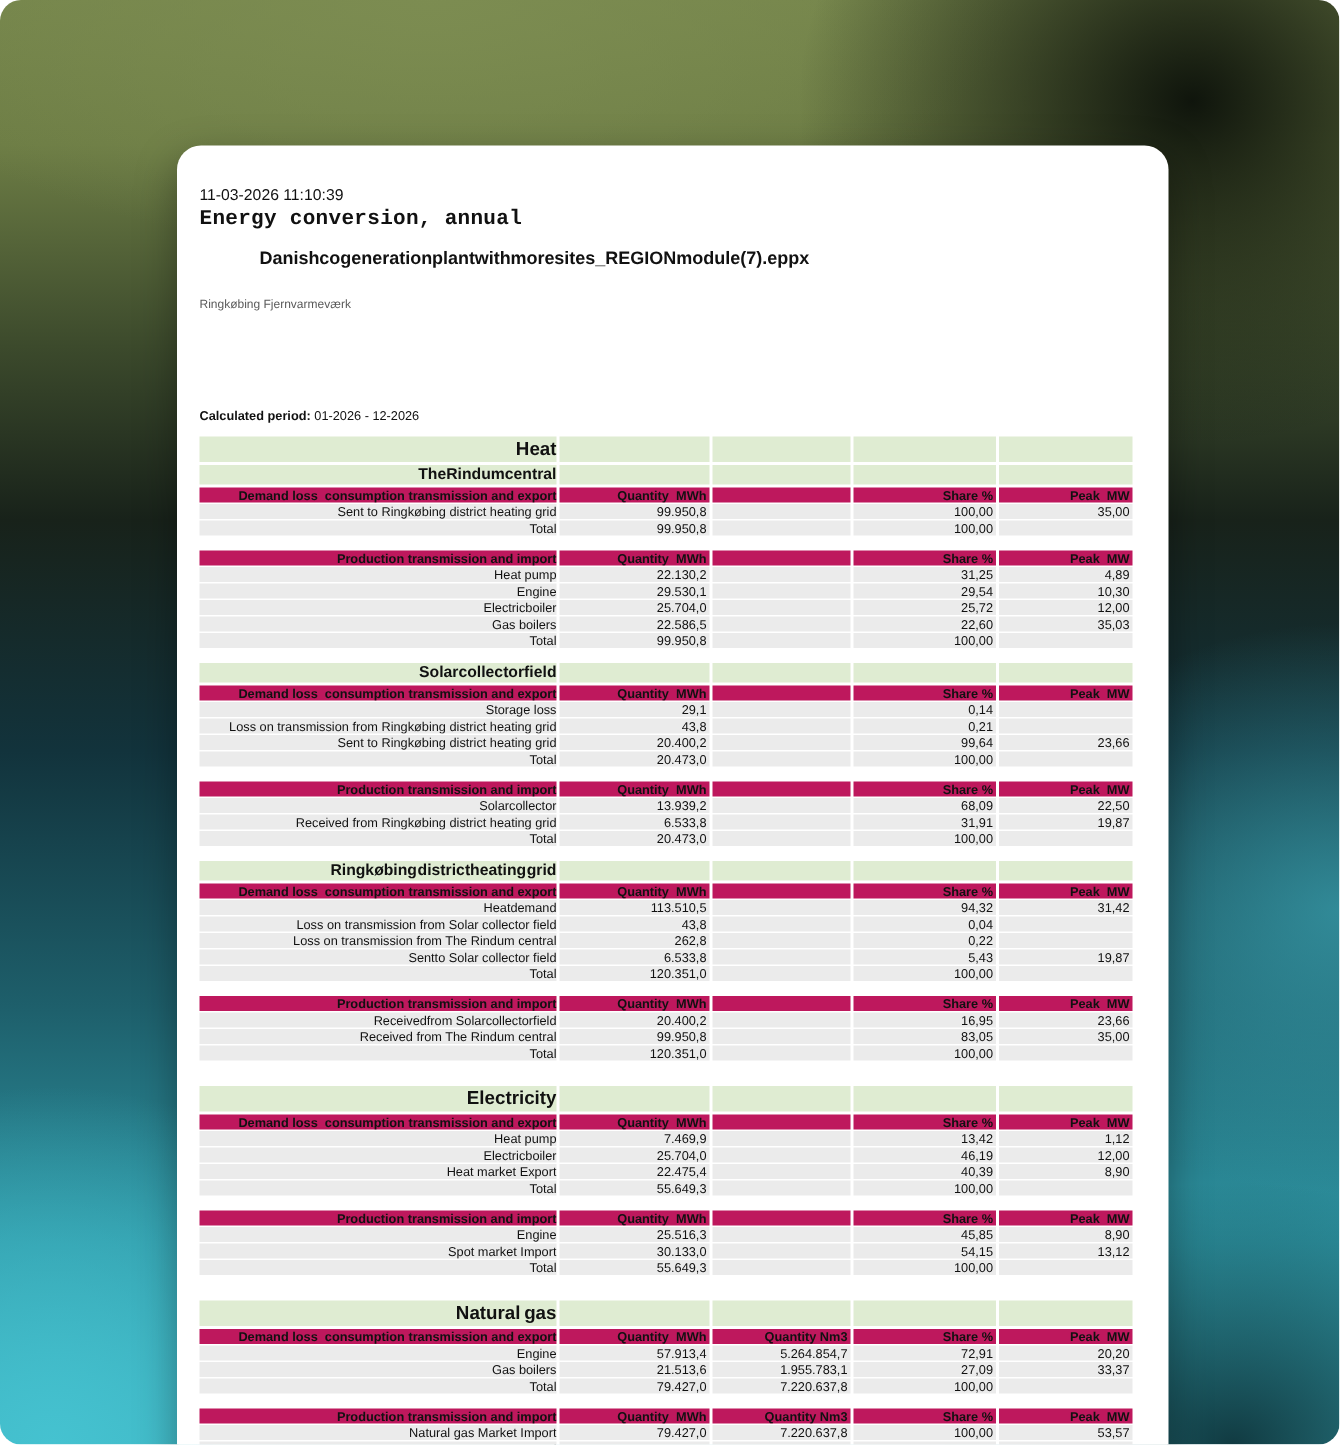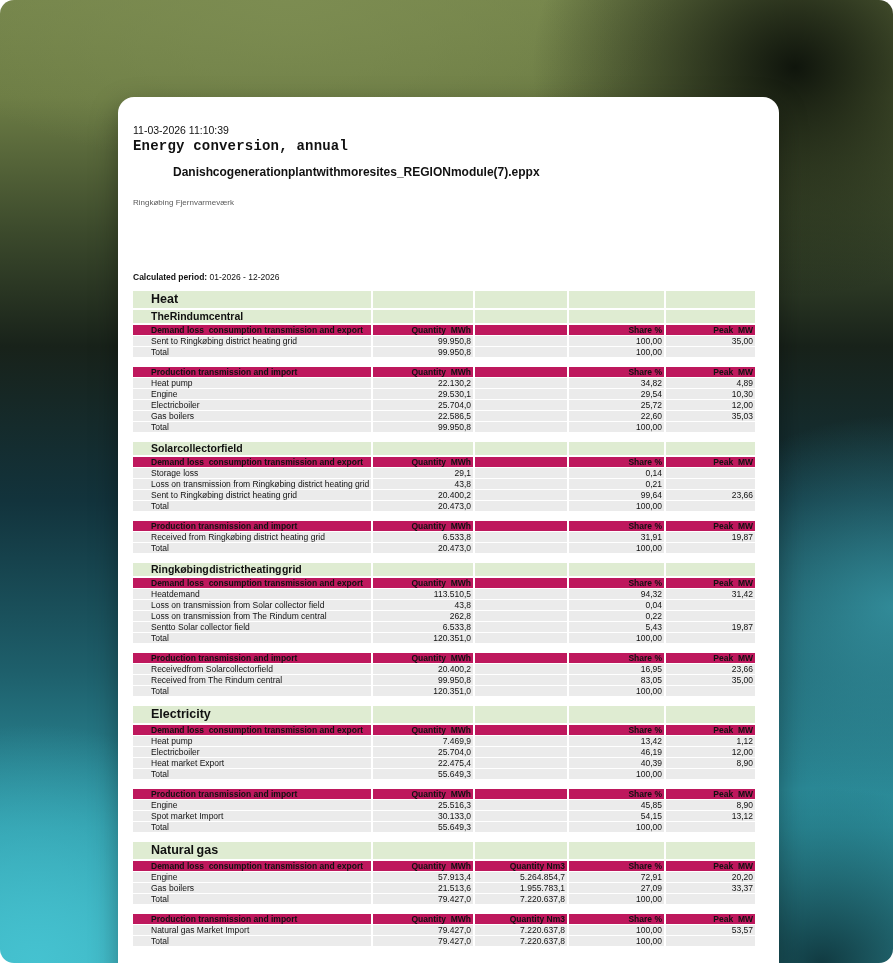--- a/index.html
+++ b/index.html
@@ -33,27 +33,27 @@
   .calc-period .lbl{font-weight:bold;}
   #report-body{margin-top:8px;}
   .row,.bar{
     display:grid;grid-template-columns:238px 100px 92px 95px 89px;
     column-gap:2px;margin-bottom:1px;
   }
   .cell{
     background:#ebebeb;font-size:8.5px;line-height:10px;height:10px;
     overflow:hidden;white-space:pre;padding:0;
   }
-  .c0{text-align:left;padding-left:18px;}
+  .c0{text-align:right;padding-left:8px;}
   .c1,.c2,.c3,.c4{text-align:right;padding-right:2px;}
   .head .cell{background:#be185d;font-weight:bold;}
   .tbl{margin-bottom:10px;}
   #report-body > .tbl:last-child{margin-bottom:0;}
   .bar .cell{background:#dfecd2;}
-  .bar.section{margin-top:3px;margin-bottom:2px;}
+  .bar.section{margin-top:17px;margin-bottom:2px;}
   .bar.section .cell{height:17px;line-height:17px;font-size:12.5px;font-weight:bold;word-spacing:-1px;}
   .bar.subsection{margin-bottom:2px;}
   .bar.subsection .cell{height:13px;line-height:13px;font-size:10.5px;font-weight:bold;word-spacing:-2.5px;}
   #report-body > .bar:first-child{margin-top:0;}
 </style>
 </head>
 <body>
 
 <div class="bg"></div>
 
@@ -109,21 +109,21 @@
           <div class="cell c0">Production transmission and import</div>
           <div class="cell c1">Quantity  MWh</div>
           <div class="cell c2"></div>
           <div class="cell c3">Share %</div>
           <div class="cell c4">Peak  MW</div>
         </div>
         <div class="row">
           <div class="cell c0">Heat pump</div>
           <div class="cell c1">22.130,2</div>
           <div class="cell c2"></div>
-          <div class="cell c3">34,82</div>
+          <div class="cell c3">31,25</div>
           <div class="cell c4">4,89</div>
         </div>
         <div class="row">
           <div class="cell c0">Engine</div>
           <div class="cell c1">29.530,1</div>
           <div class="cell c2"></div>
           <div class="cell c3">29,54</div>
           <div class="cell c4">10,30</div>
         </div>
         <div class="row">
@@ -192,20 +192,27 @@
           <div class="cell c4"></div>
         </div>
       </div>
       <div class="tbl">
         <div class="row head">
           <div class="cell c0">Production transmission and import</div>
           <div class="cell c1">Quantity  MWh</div>
           <div class="cell c2"></div>
           <div class="cell c3">Share %</div>
           <div class="cell c4">Peak  MW</div>
+        </div>
+        <div class="row">
+          <div class="cell c0">Solarcollector</div>
+          <div class="cell c1">13.939,2</div>
+          <div class="cell c2"></div>
+          <div class="cell c3">68,09</div>
+          <div class="cell c4">22,50</div>
         </div>
         <div class="row">
           <div class="cell c0">Received from Ringkøbing district heating grid</div>
           <div class="cell c1">6.533,8</div>
           <div class="cell c2"></div>
           <div class="cell c3">31,91</div>
           <div class="cell c4">19,87</div>
         </div>
         <div class="row">
           <div class="cell c0">Total</div>

